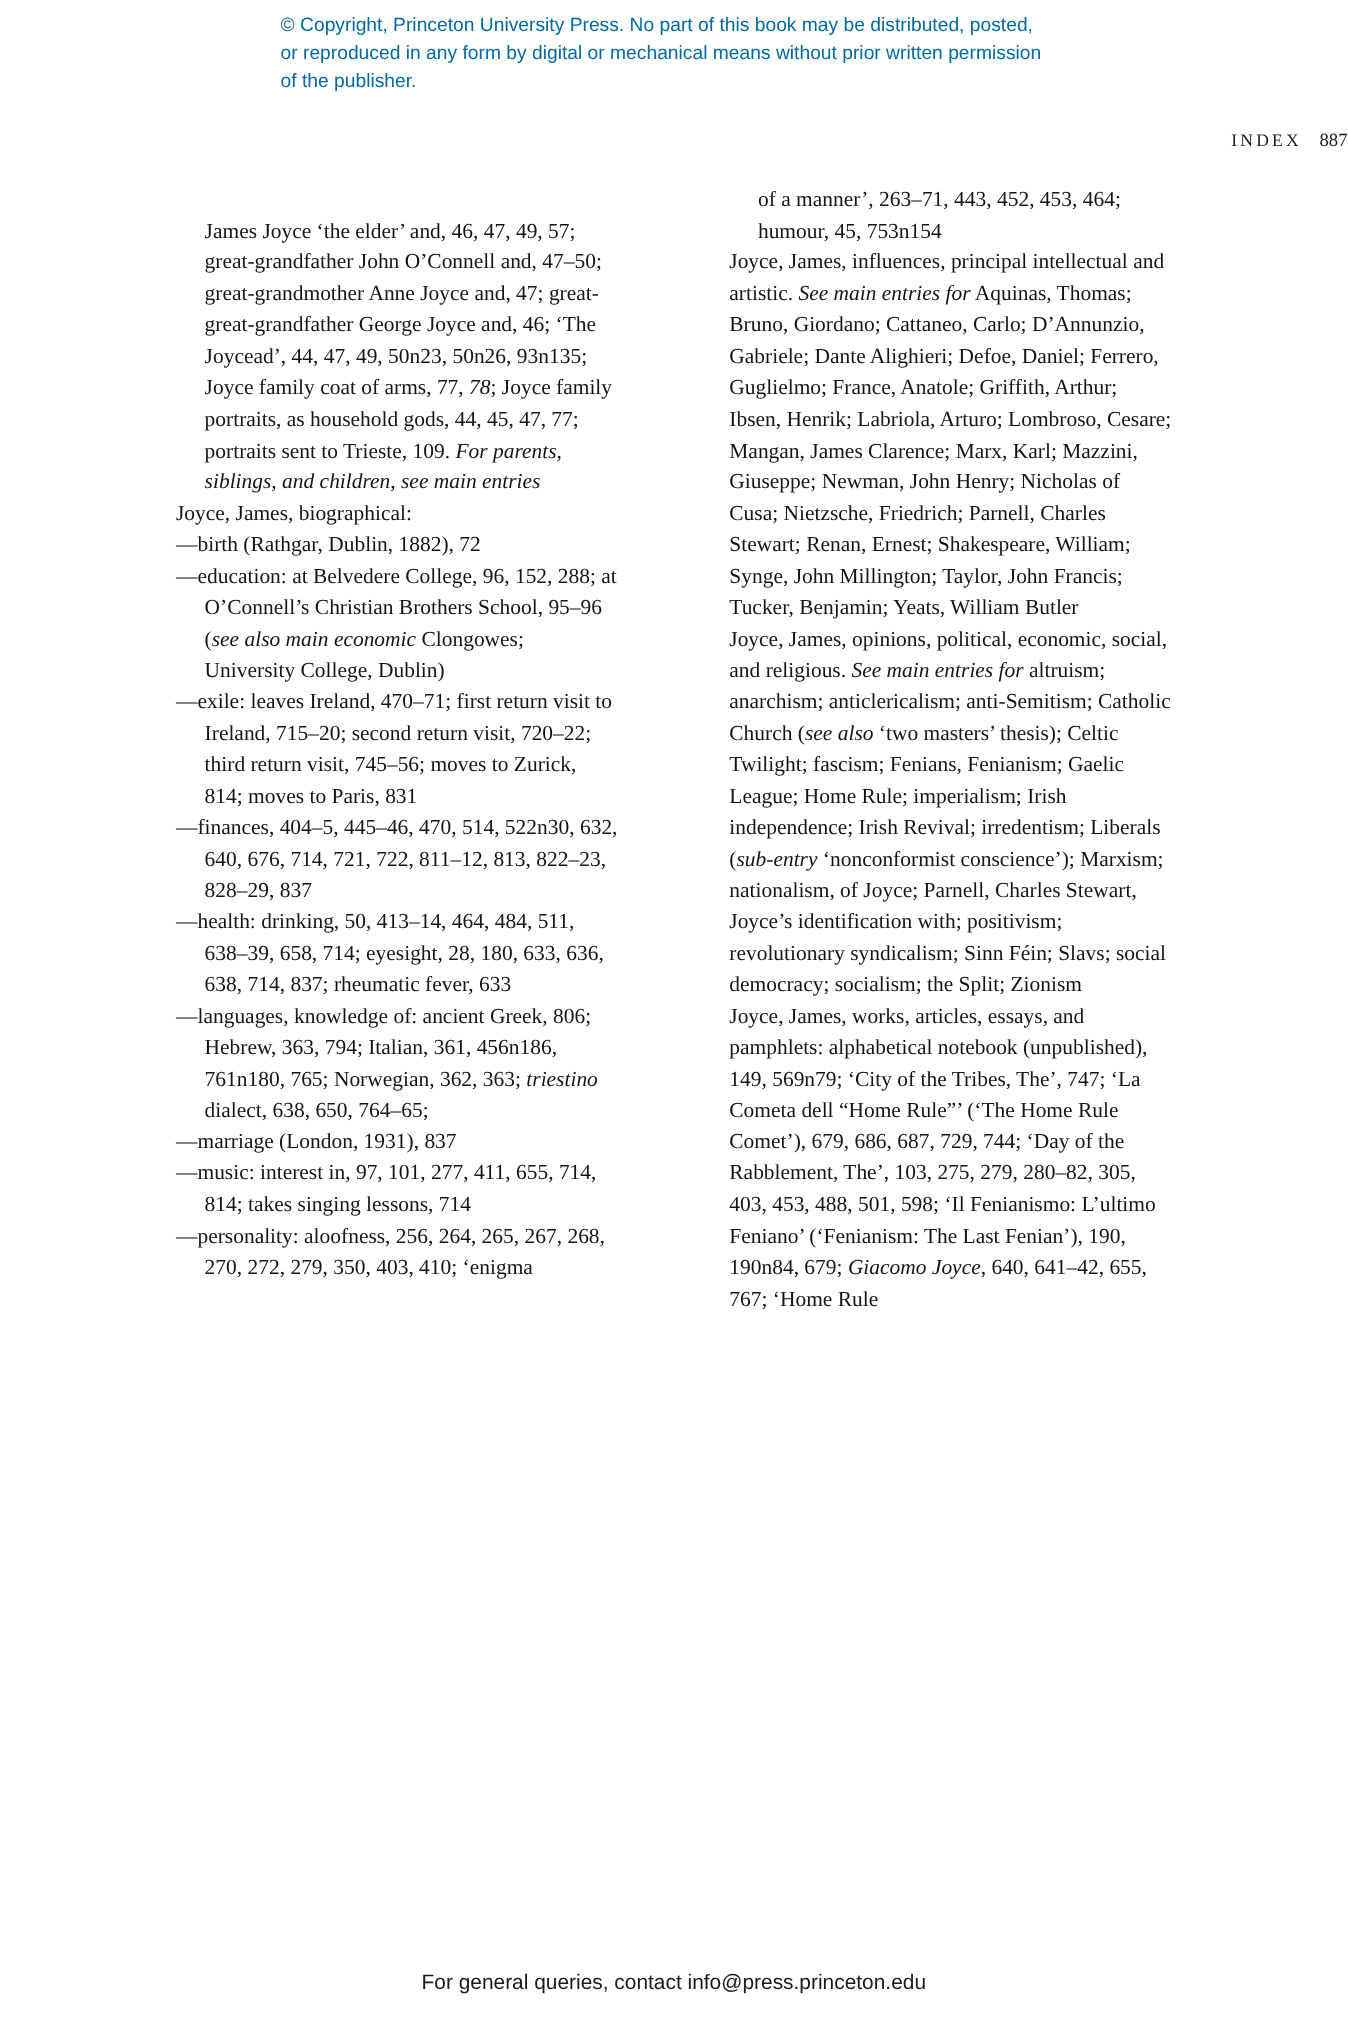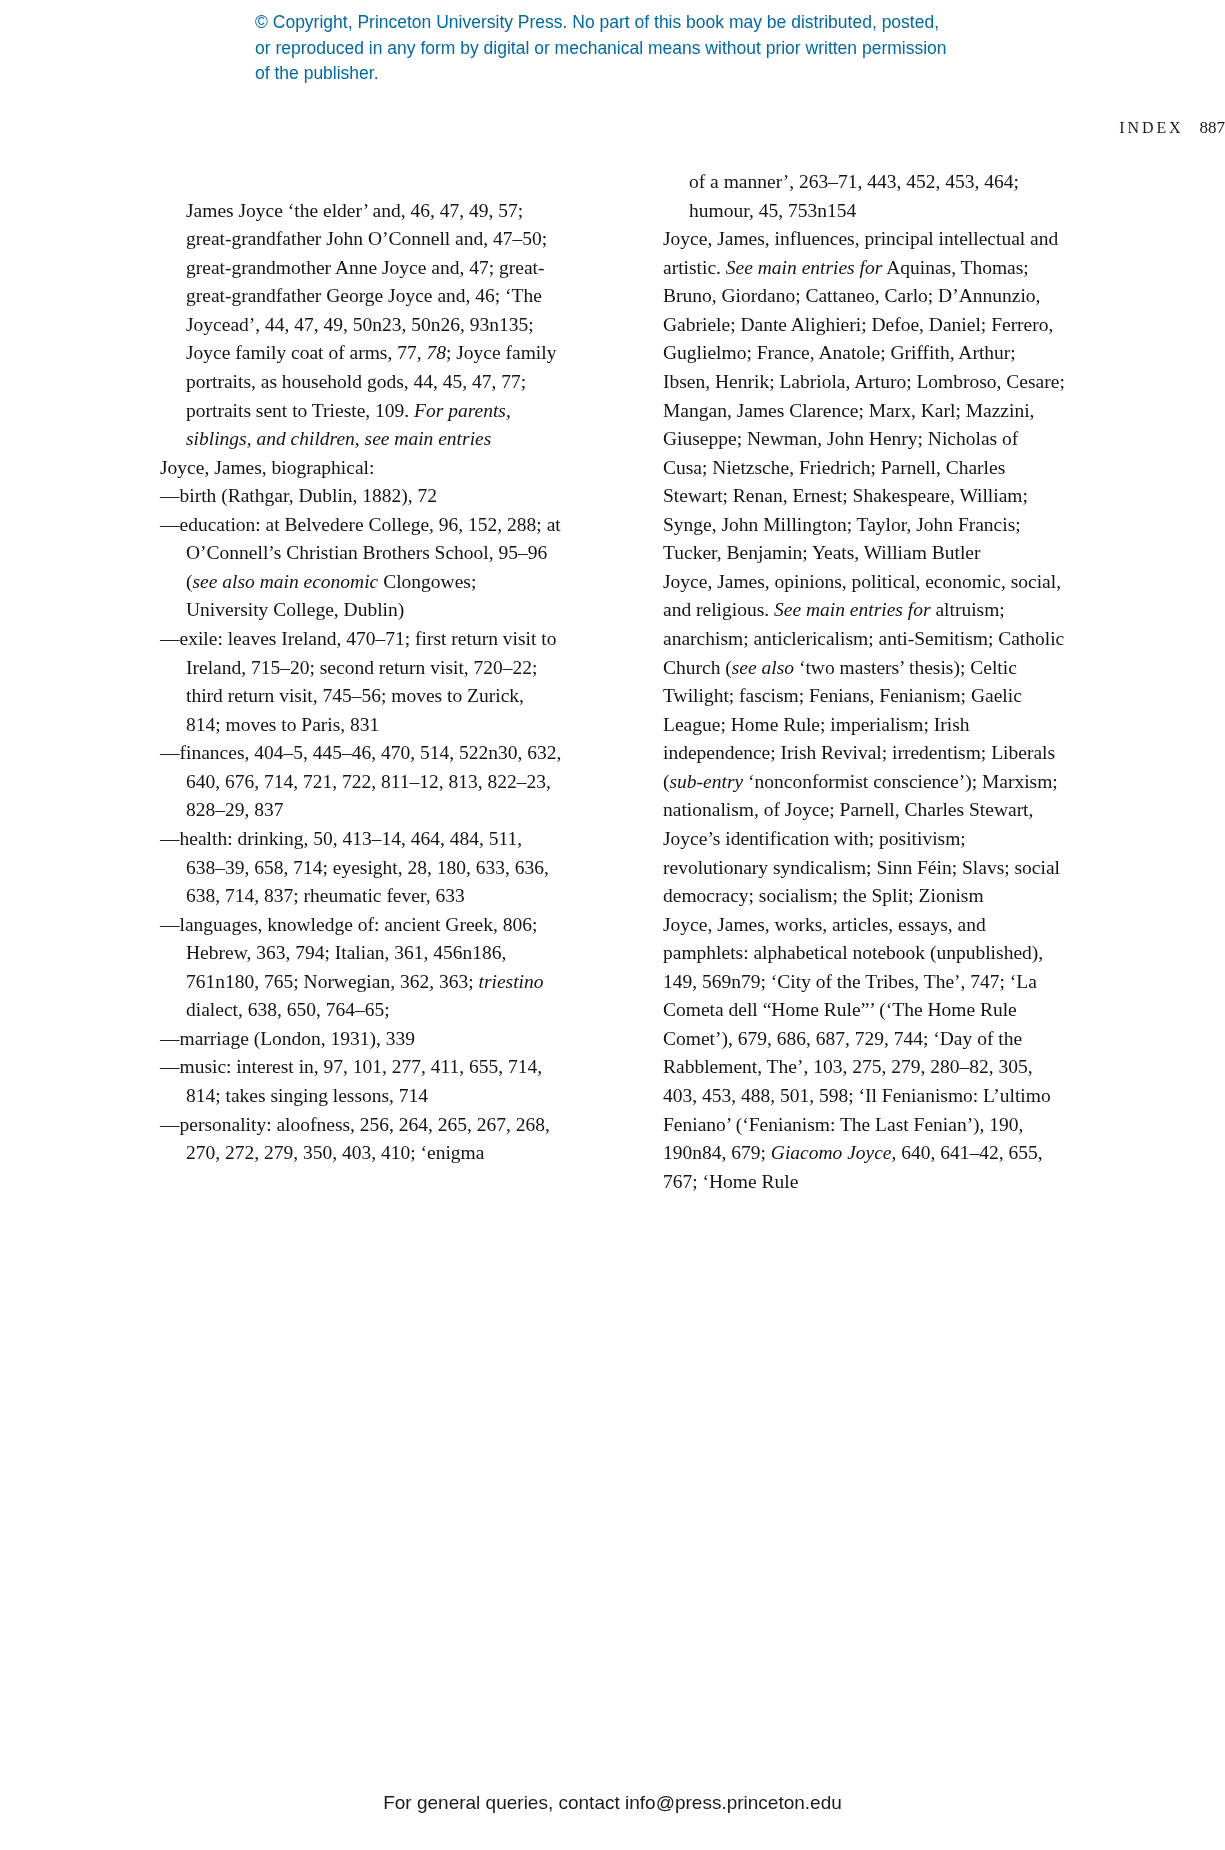--- a/index.html
+++ b/index.html
@@ -112,21 +112,21 @@
   <div class="columns">
     <div class="col" id="left-col">
         <p class="entry cont"><span>James Joyce ‘the elder’ and, 46, 47, 49, 57; great-grandfather John O’Connell and, 47–50; great-grandmother Anne Joyce and, 47; great-great-grandfather George Joyce and, 46; ‘The Joycead’, 44, 47, 49, 50n23, 50n26, 93n135; Joyce family coat of arms, 77, </span><span class="ital">78</span><span>; Joyce family portraits, as household gods, 44, 45, 47, 77; portraits sent to Trieste, 109. </span><span class="ital">For parents, siblings, and children, see main entries</span></p>
         <p class="entry flush"><span>Joyce, James, biographical:</span></p>
         <p class="entry sub"><span>—birth (Rathgar, Dublin, 1882), 72</span></p>
         <p class="entry sub"><span>—education: at Belvedere College, 96, 152, 288; at O’Connell’s Christian Brothers School, 95–96 (</span><span class="ital">see also main economic</span><span> Clongowes; University College, Dublin)</span></p>
         <p class="entry sub"><span>—exile: leaves Ireland, 470–71; first return visit to Ireland, 715–20; second return visit, 720–22; third return visit, 745–56; moves to Zurick, 814; moves to Paris, 831</span></p>
         <p class="entry sub"><span>—finances, 404–5, 445–46, 470, 514, 522n30, 632, 640, 676, 714, 721, 722, 811–12, 813, 822–23, 828–29, 837</span></p>
         <p class="entry sub"><span>—health: drinking, 50, 413–14, 464, 484, 511, 638–39, 658, 714; eyesight, 28, 180, 633, 636, 638, 714, 837; rheumatic fever, 633</span></p>
         <p class="entry sub"><span>—languages, knowledge of: ancient Greek, 806; Hebrew, 363, 794; Italian, 361, 456n186, 761n180, 765; Norwegian, 362, 363; </span><span class="ital">triestino</span><span> dialect, 638, 650, 764–65;</span></p>
-        <p class="entry sub"><span>—marriage (London, 1931), 339</span></p>
+        <p class="entry sub"><span>—marriage (London, 1931), 837</span></p>
         <p class="entry sub"><span>—music: interest in, 97, 101, 277, 411, 655, 714, 814; takes singing lessons, 714</span></p>
         <p class="entry sub"><span>—personality: aloofness, 256, 264, 265, 267, 268, 270, 272, 279, 350, 403, 410; ‘enigma</span></p>
       </div>
     <div class="col" id="right-col">
         <p class="entry cont"><span>of a manner’, 263–71, 443, 452, 453, 464; humour, 45, 753n154</span></p>
         <p class="entry flush"><span>Joyce, James, influences, principal intellectual and artistic. </span><span class="ital">See main entries for</span><span> Aquinas, Thomas; Bruno, Giordano; Cattaneo, Carlo; D’Annunzio, Gabriele; Dante Alighieri; Defoe, Daniel; Ferrero, Guglielmo; France, Anatole; Griffith, Arthur; Ibsen, Henrik; Labriola, Arturo; Lombroso, Cesare; Mangan, James Clarence; Marx, Karl; Mazzini, Giuseppe; Newman, John Henry; Nicholas of Cusa; Nietzsche, Friedrich; Parnell, Charles Stewart; Renan, Ernest; Shakespeare, William; Synge, John Millington; Taylor, John Francis; Tucker, Benjamin; Yeats, William Butler</span></p>
         <p class="entry flush"><span>Joyce, James, opinions, political, economic, social, and religious. </span><span class="ital">See main entries for</span><span> altruism; anarchism; anticlericalism; anti-Semitism; Catholic Church (</span><span class="ital">see also</span><span> ‘two masters’ thesis); Celtic Twilight; fascism; Fenians, Fenianism; Gaelic League; Home Rule; imperialism; Irish independence; Irish Revival; irredentism; Liberals (</span><span class="ital">sub-entry</span><span> ‘nonconformist conscience’); Marxism; nationalism, of Joyce; Parnell, Charles Stewart, Joyce’s identification with; positivism; revolutionary syndicalism; Sinn Féin; Slavs; social democracy; socialism; the Split; Zionism</span></p>
         <p class="entry flush"><span>Joyce, James, works, articles, essays, and pamphlets: alphabetical notebook (unpublished), 149, 569n79; ‘City of the Tribes, The’, 747; ‘La Cometa dell “Home Rule”’ (‘The Home Rule Comet’), 679, 686, 687, 729, 744; ‘Day of the Rabblement, The’, 103, 275, 279, 280–82, 305, 403, 453, 488, 501, 598; ‘Il Fenianismo: L’ultimo Feniano’ (‘Fenianism: The Last Fenian’), 190, 190n84, 679; </span><span class="ital">Giacomo Joyce</span><span>, 640, 641–42, 655, 767; ‘Home Rule</span></p>
       </div>
   </div>

